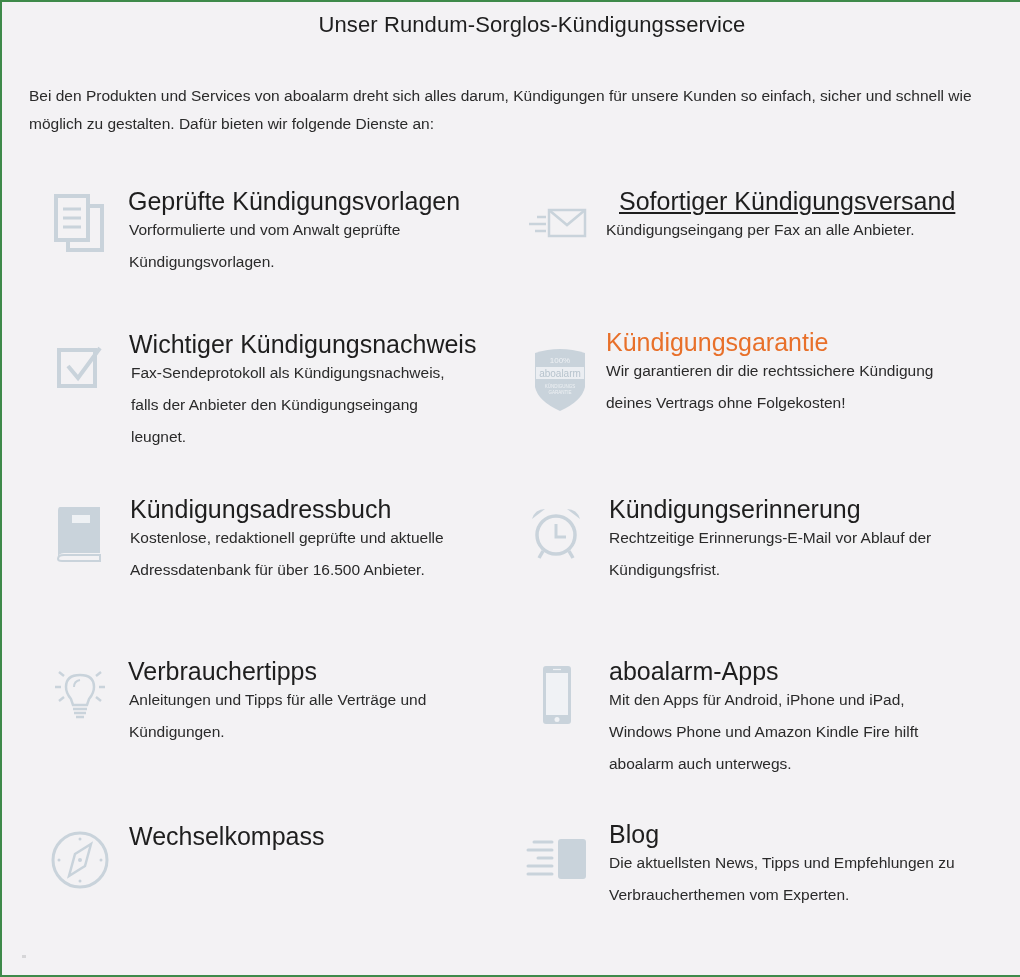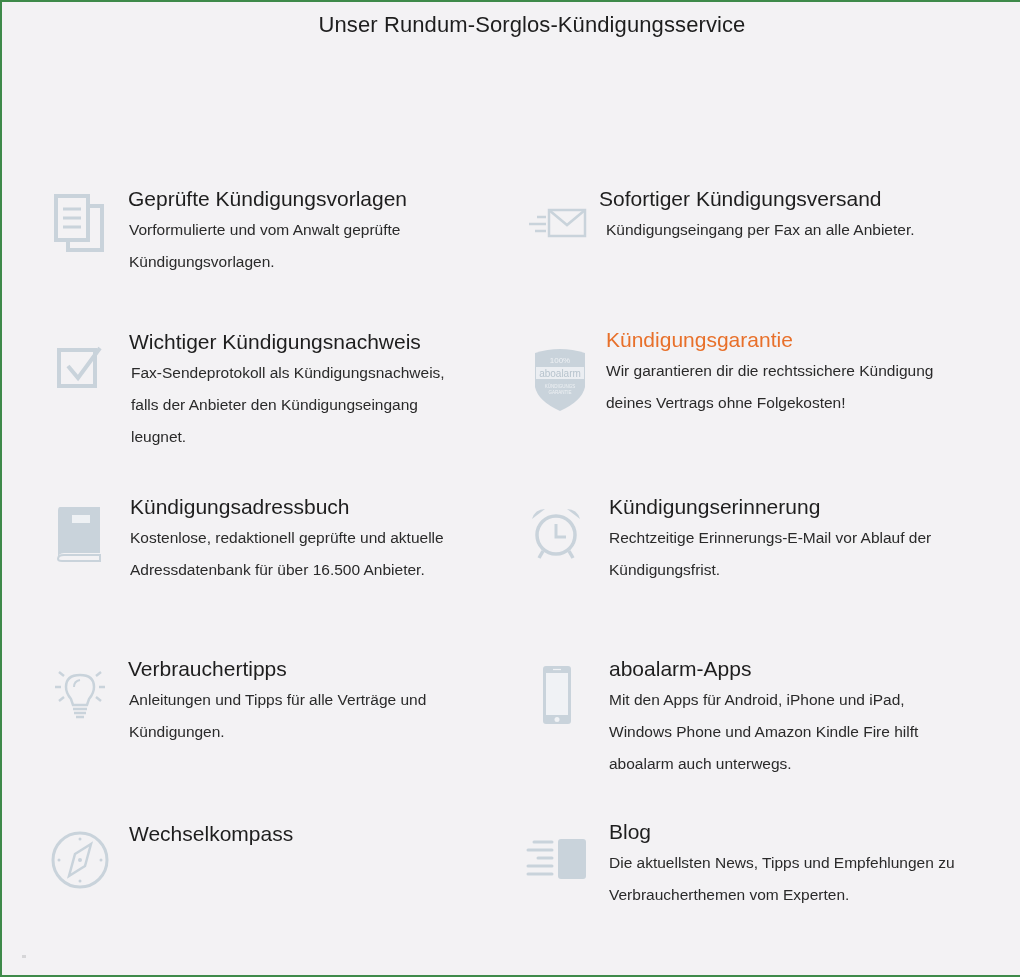--- a/index.html
+++ b/index.html
@@ -22,37 +22,38 @@
   }
   .intro {
     position: absolute; left: 27px; top: 80px; width: 960px;
     font-size: 15.5px; line-height: 28px; color: #2a2a2a;
   }
   .feature { position: absolute; }
   .feature .icon {
     position: absolute; left: 0; top: 0; width: 60px; height: 64px;
   }
   .feature .ftitle {
-    position: absolute; font-size: 21px; color: #1e1e1e; white-space: nowrap;
+    position: absolute; font-size: 25px; color: #1e1e1e; white-space: nowrap;
   }
   .feature .ftitle.accent { color: #e8702a; }
   .feature .fdesc {
     position: absolute; font-size: 15.5px; line-height: 32px; color: #2a2a2a;
   }
   svg { display: block; }
   .dot {
     position: absolute; left: 20px; top: 953px; width: 4px; height: 3px; background: #d6d6d8;
   }
 </style>
 </head>
 <body>
 
 <div class="frame">
 
   <div class="page-title">Unser Rundum-Sorglos-Kündigungsservice</div>
+  <div class="intro">Bei den Produkten und Services von aboalarm dreht sich alles darum, Kündigungen für unsere Kunden so einfach, sicher und schnell wie möglich zu gestalten. Dafür bieten wir folgende Dienste an:</div>
 
   <div class="feature" style="left:50px; top:185px; width:420px; height:90px;">
     <div class="icon" style="left:0; top:5px;">
       <svg width="54" height="60" viewBox="0 0 54 60">
         <rect x="4" y="4" width="32" height="44" fill="none" stroke="#c9d3db" stroke-width="4"></rect>
         <path d="M38 14 H50 V58 H16 V50" fill="none" stroke="#c9d3db" stroke-width="4"></path>
         <line x1="11" y1="17" x2="29" y2="17" stroke="#c9d3db" stroke-width="3"></line>
         <line x1="11" y1="26" x2="29" y2="26" stroke="#c9d3db" stroke-width="3"></line>
         <line x1="11" y1="35" x2="29" y2="35" stroke="#c9d3db" stroke-width="3"></line>
       </svg>
@@ -64,21 +65,21 @@
   <div class="feature" style="left:525px; top:185px; width:440px; height:70px;">
     <div class="icon" style="left:0; top:18px;">
       <svg width="60" height="36" viewBox="0 0 60 36">
         <rect x="22" y="5" width="36" height="26" fill="none" stroke="#c9d3db" stroke-width="2.5"></rect>
         <path d="M22 5 L40 20 L58 5" fill="none" stroke="#c9d3db" stroke-width="2.5"></path>
         <line x1="10" y1="12" x2="19" y2="12" stroke="#c9d3db" stroke-width="2.5"></line>
         <line x1="2" y1="19" x2="19" y2="19" stroke="#c9d3db" stroke-width="2.5"></line>
         <line x1="8" y1="26" x2="19" y2="26" stroke="#c9d3db" stroke-width="2.5"></line>
       </svg>
     </div>
-    <div class="ftitle" style="left:72px; top:0;">Sofortiger Kündigungsversand</div>
+    <div class="ftitle" style="left:92px; top:0;text-decoration:underline;">Sofortiger Kündigungsversand</div>
     <div class="fdesc" style="left:79px; top:27px; width:360px;">Kündigungseingang per Fax an alle Anbieter.</div>
   </div>
 
   <div class="feature" style="left:50px; top:328px; width:430px; height:110px;">
     <div class="icon" style="left:4px; top:14px;">
       <svg width="48" height="46" viewBox="0 0 48 46">
         <rect x="3" y="6" width="36" height="36" fill="none" stroke="#c9d3db" stroke-width="4"></rect>
         <path d="M12 22 L22 34 L44 4" fill="none" stroke="#c9d3db" stroke-width="4"></path>
       </svg>
     </div>

